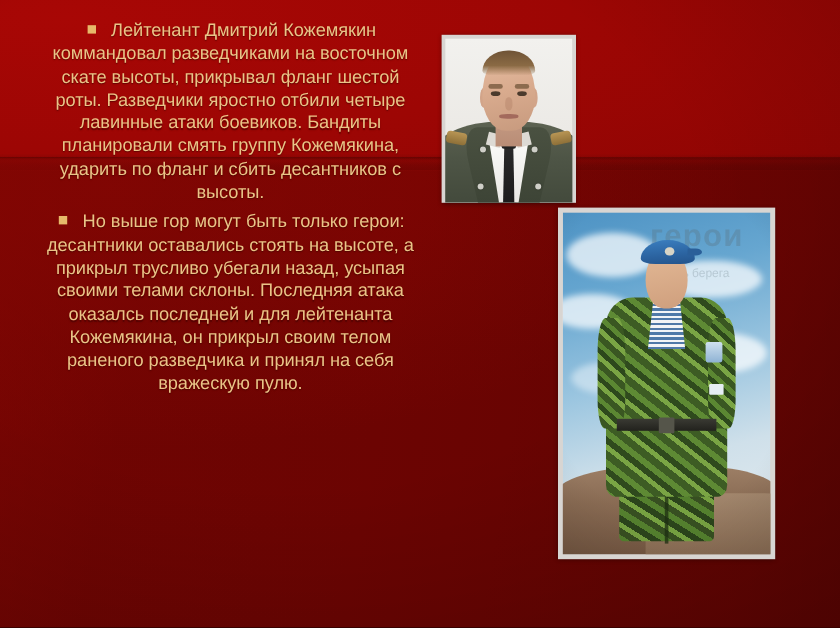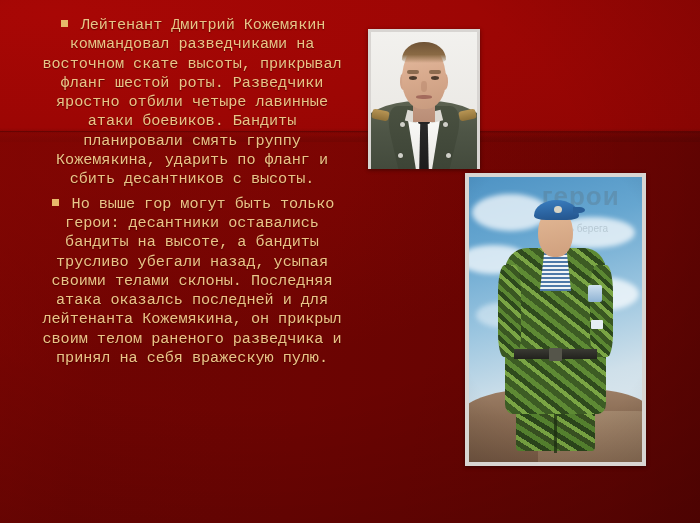--- a/index.html
+++ b/index.html
@@ -68,21 +68,20 @@
   }
   .para {
     position: relative;
     color: #eac487;
     font-size: 15.2px;
     line-height: 19.3px;
     letter-spacing: -0.05px;
     text-align: center;
     margin: 0 0 3px 0;
     text-shadow: 0 1px 1px rgba(60,2,1,0.65);
-    font-family: Liberation Mono, monospace;
   }
   .para .bullet {
     display: inline-block;
     width: 7px;
     height: 7px;
     background: #e7b96a;
     vertical-align: 2px;
     margin-right: 13px;
     margin-left: 2px;
   }
@@ -380,21 +379,21 @@
   <div class="bg-base"></div>
   <div class="bg-bright-top"></div>
   <div class="bg-seam"></div>
   <div class="bg-lower-sheen"></div>
   <div class="bg-vignette"></div>
 
   <div class="text-col">
 
     <p class="para para-1"><span class="bullet"></span><span>Лейтенант Дмитрий Кожемякин коммандовал разведчиками на восточном скате высоты, прикрывал фланг шестой роты. Разведчики яростно отбили четыре лавинные атаки боевиков. Бандиты планировали смять группу Кожемякина, ударить по фланг и сбить десантников с высоты.</span></p>
 
-    <p class="para para-2"><span class="bullet"></span><span>Но выше гор могут быть только герои: десантники оставались бандиты на высоте, а бандиты трусливо убегали назад, усыпая своими телами склоны. Последняя атака оказалсь последней и для лейтенанта Кожемякина, он прикрыл своим телом раненого разведчика и принял на себя вражескую пулю.</span></p>
+    <p class="para para-2"><span class="bullet"></span><span>Но выше гор могут быть только герои: десантники оставались стоять на высоте, а прикрыл трусливо убегали назад, усыпая своими телами склоны. Последняя атака оказалсь последней и для лейтенанта Кожемякина, он прикрыл своим телом раненого разведчика и принял на себя вражескую пулю.</span></p>
 
   </div>
 
   <div class="photo" id="photo-portrait">
     <div class="photo-inner">
       <div class="pt-bg"></div>
       <div class="pt-shoulders"></div>
       <div class="pt-lapel-l"></div>
       <div class="pt-lapel-r"></div>
       <div class="pt-shirt"></div>

